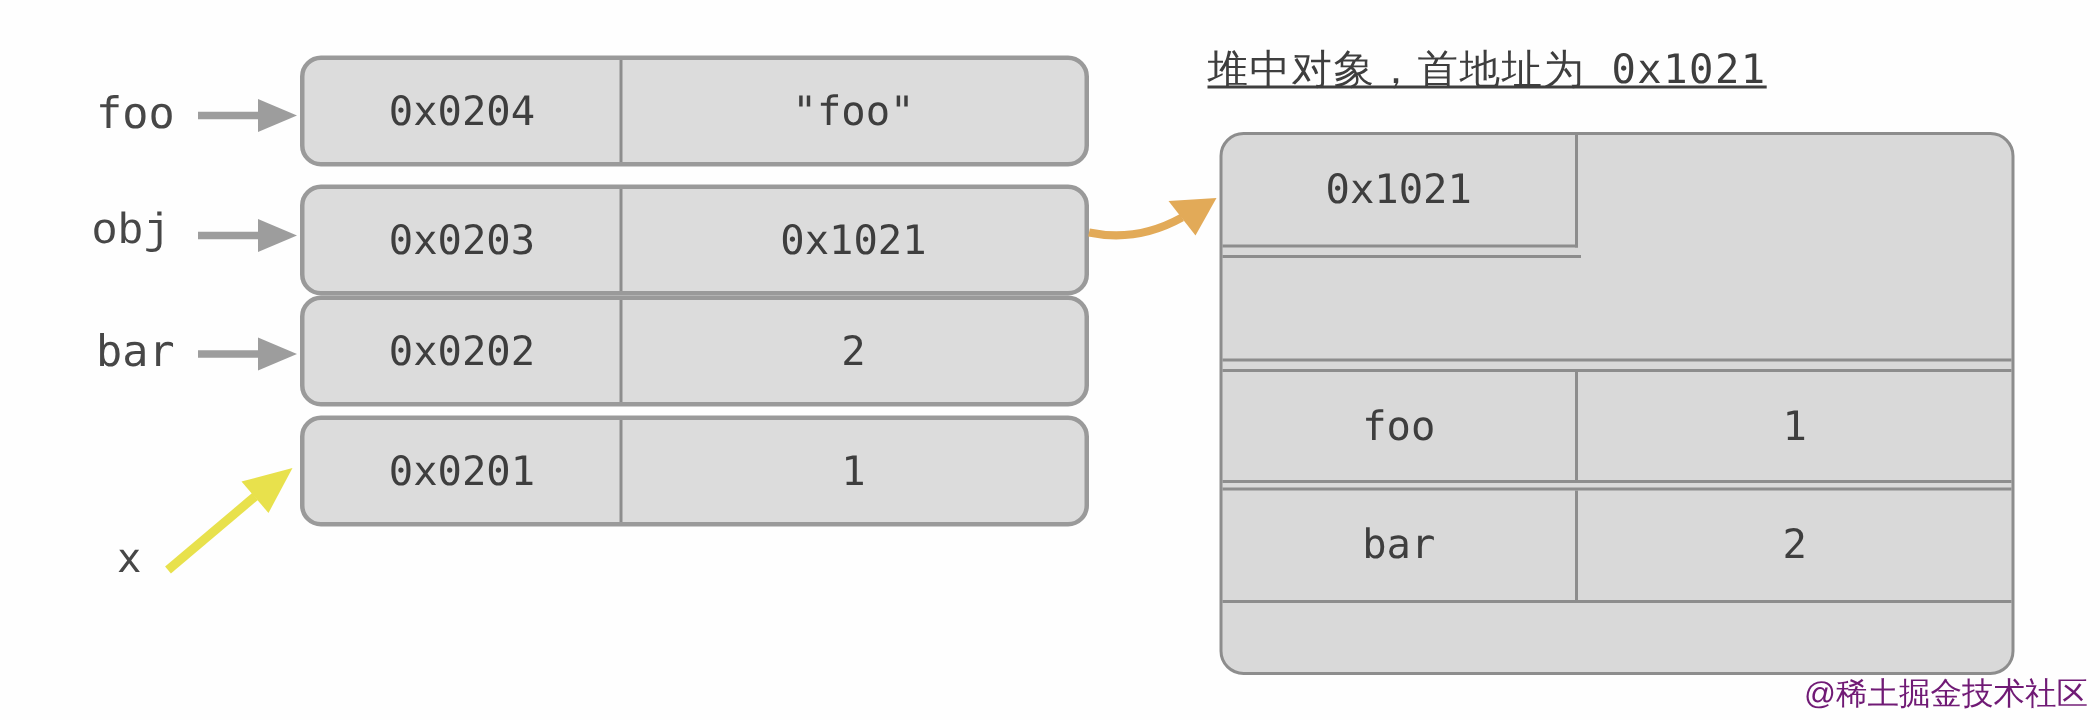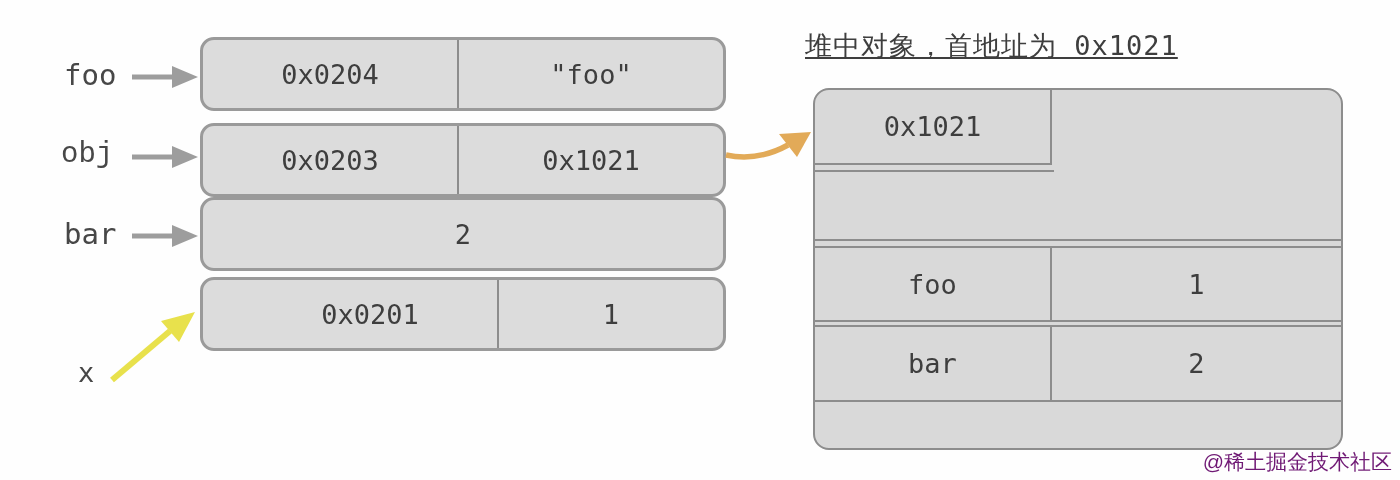--- a/index.html
+++ b/index.html
@@ -39,21 +39,21 @@
     display: flex;
   }
   .stack-row .cell {
     display: flex;
     align-items: center;
     justify-content: center;
     font-size: 27px;
     color: #3e3e3e;
   }
   .stack-row .cell-addr {
-    width: 256px;
+    width: 212px;
     border-right: 2px solid #8d8d8d;
     box-sizing: border-box;
   }
   .stack-row .cell-val { flex: 1; }
 
   
   .heap-title {
     position: absolute;
     left: 805px;
     top: 28px;
@@ -168,23 +168,24 @@
 
   <div class="stack-row" style="top:37px;">
     <div class="cell cell-addr">0x0204</div>
     <div class="cell cell-val">"foo"</div>
   </div>
   <div class="stack-row" style="top:123px;">
     <div class="cell cell-addr">0x0203</div>
     <div class="cell cell-val">0x1021</div>
   </div>
   <div class="stack-row" style="top:197px;">
+    <div class="cell cell-addr">0x0202</div>
     <div class="cell cell-val">2</div>
   </div>
-  <div class="stack-row" style="top:277px;padding-left:40px;">
+  <div class="stack-row" style="top:277px;">
     <div class="cell cell-addr">0x0201</div>
     <div class="cell cell-val">1</div>
   </div>
 
   <svg class="abs" style="left:722px; top:115px;" width="100" height="50" viewBox="0 0 100 50">
     <path d="M 4 40 C 28 45, 48 40, 66 30" fill="none" stroke="#e2aa58" stroke-width="5.5"></path>
     <polygon points="89,17 75,42 57,19" fill="#e2aa58"></polygon>
   </svg>
 
   <div class="heap-title">堆中对象，首地址为 0x1021</div>

